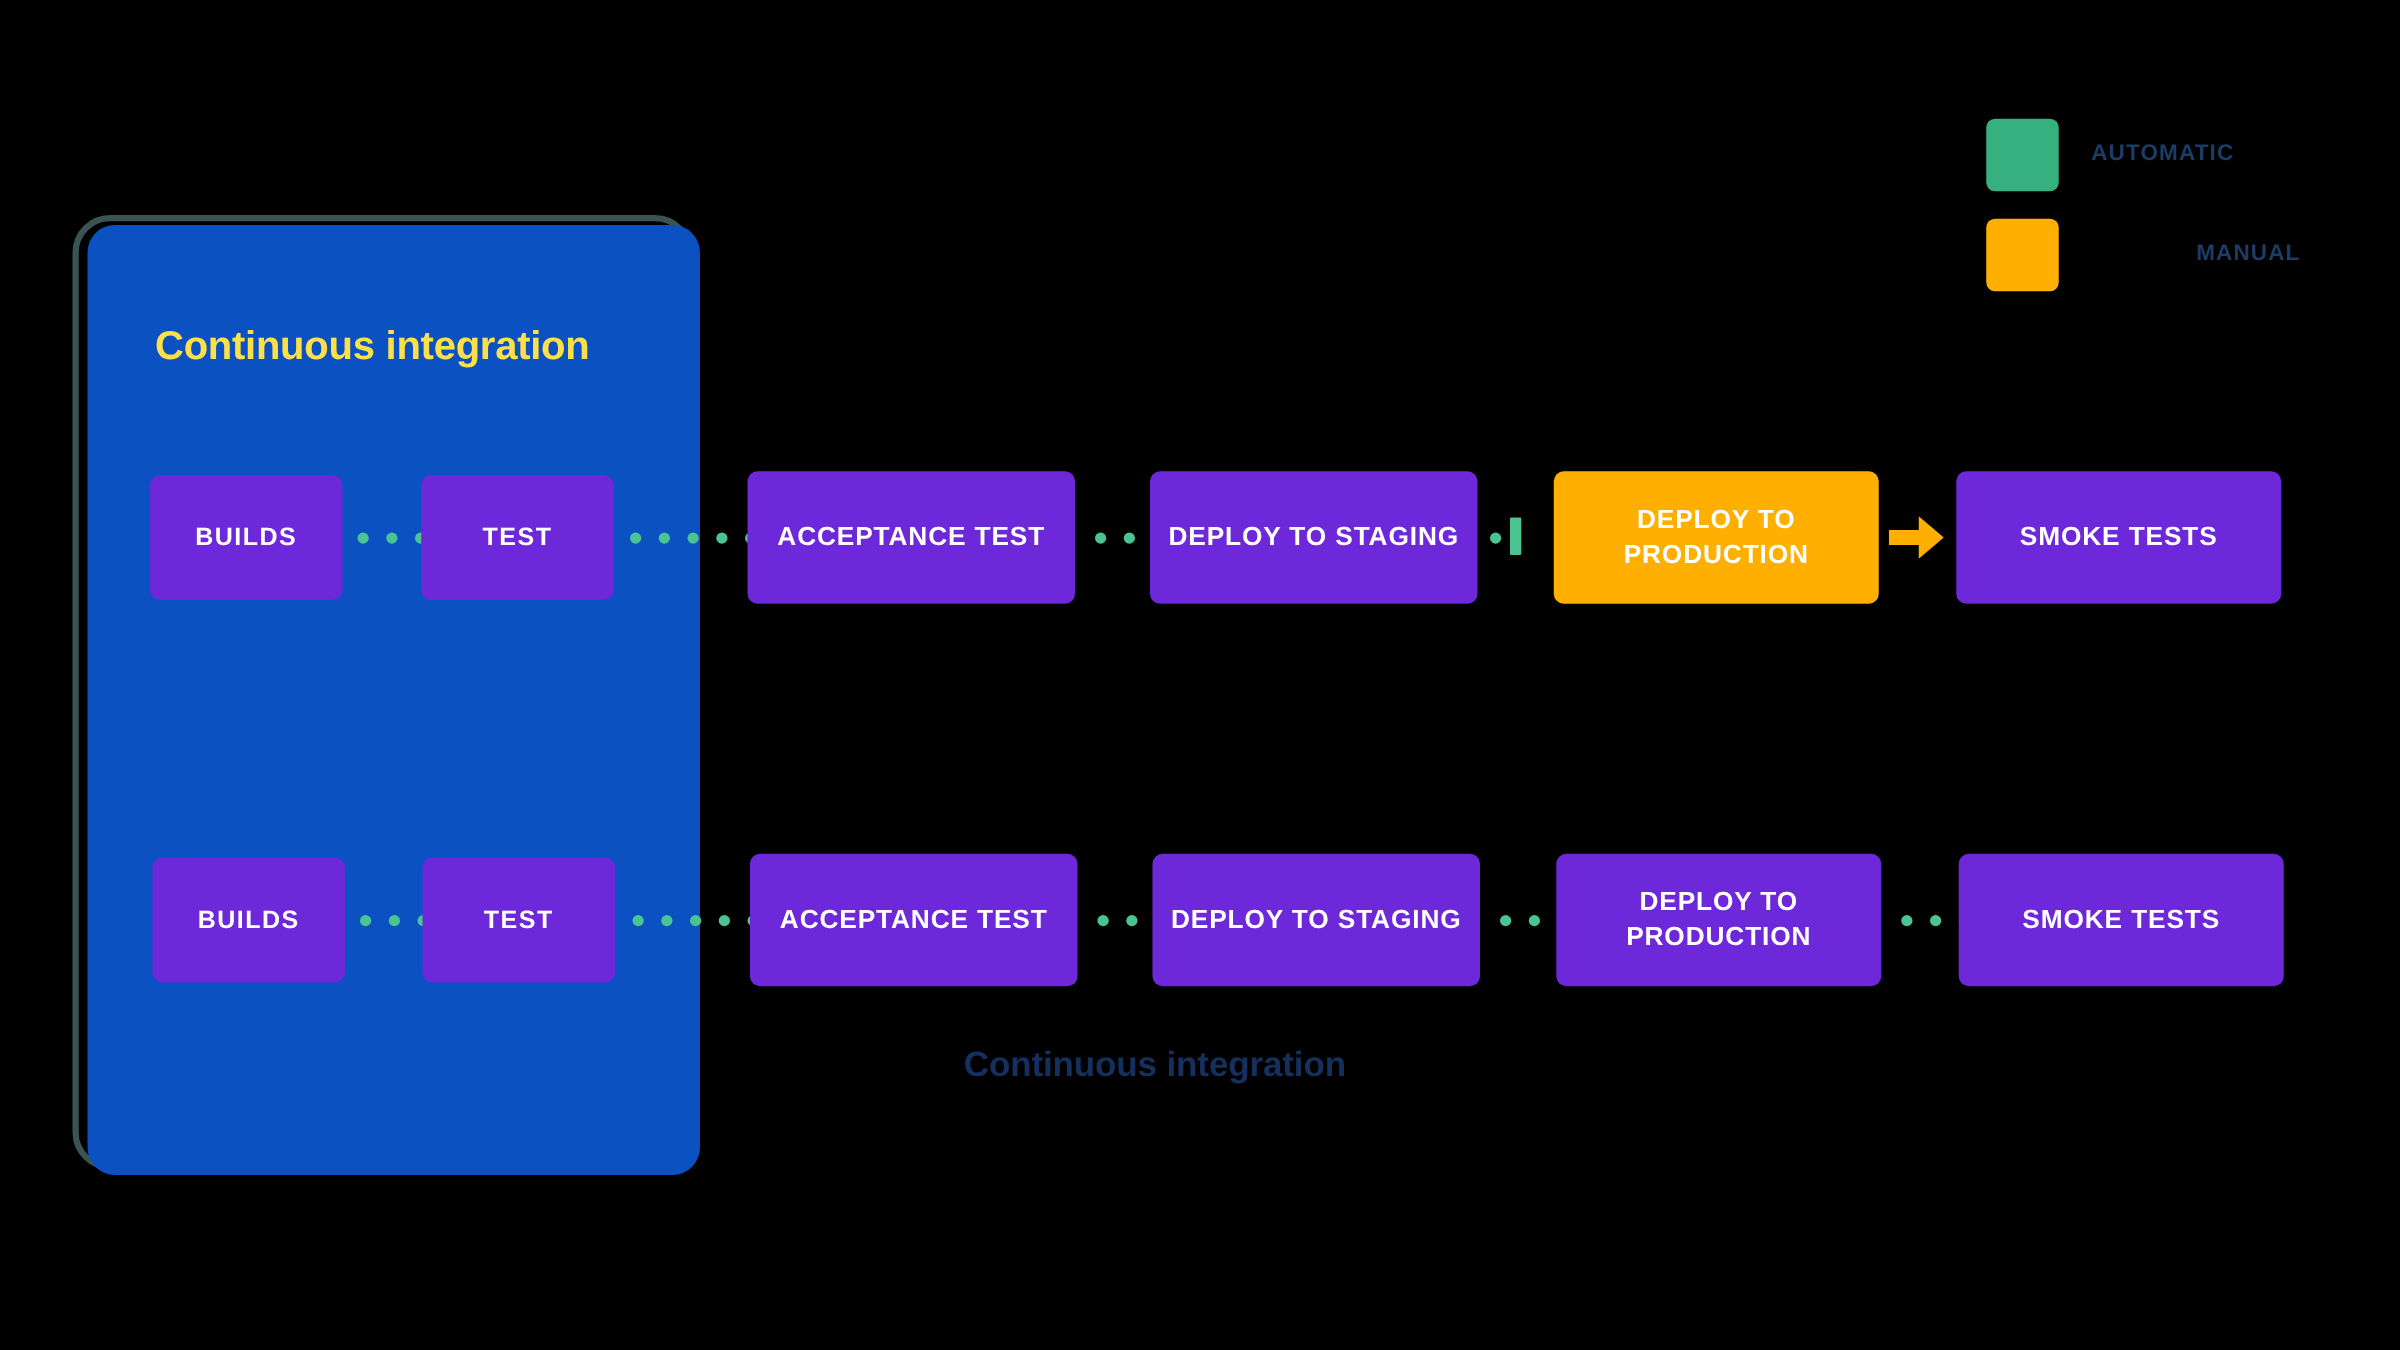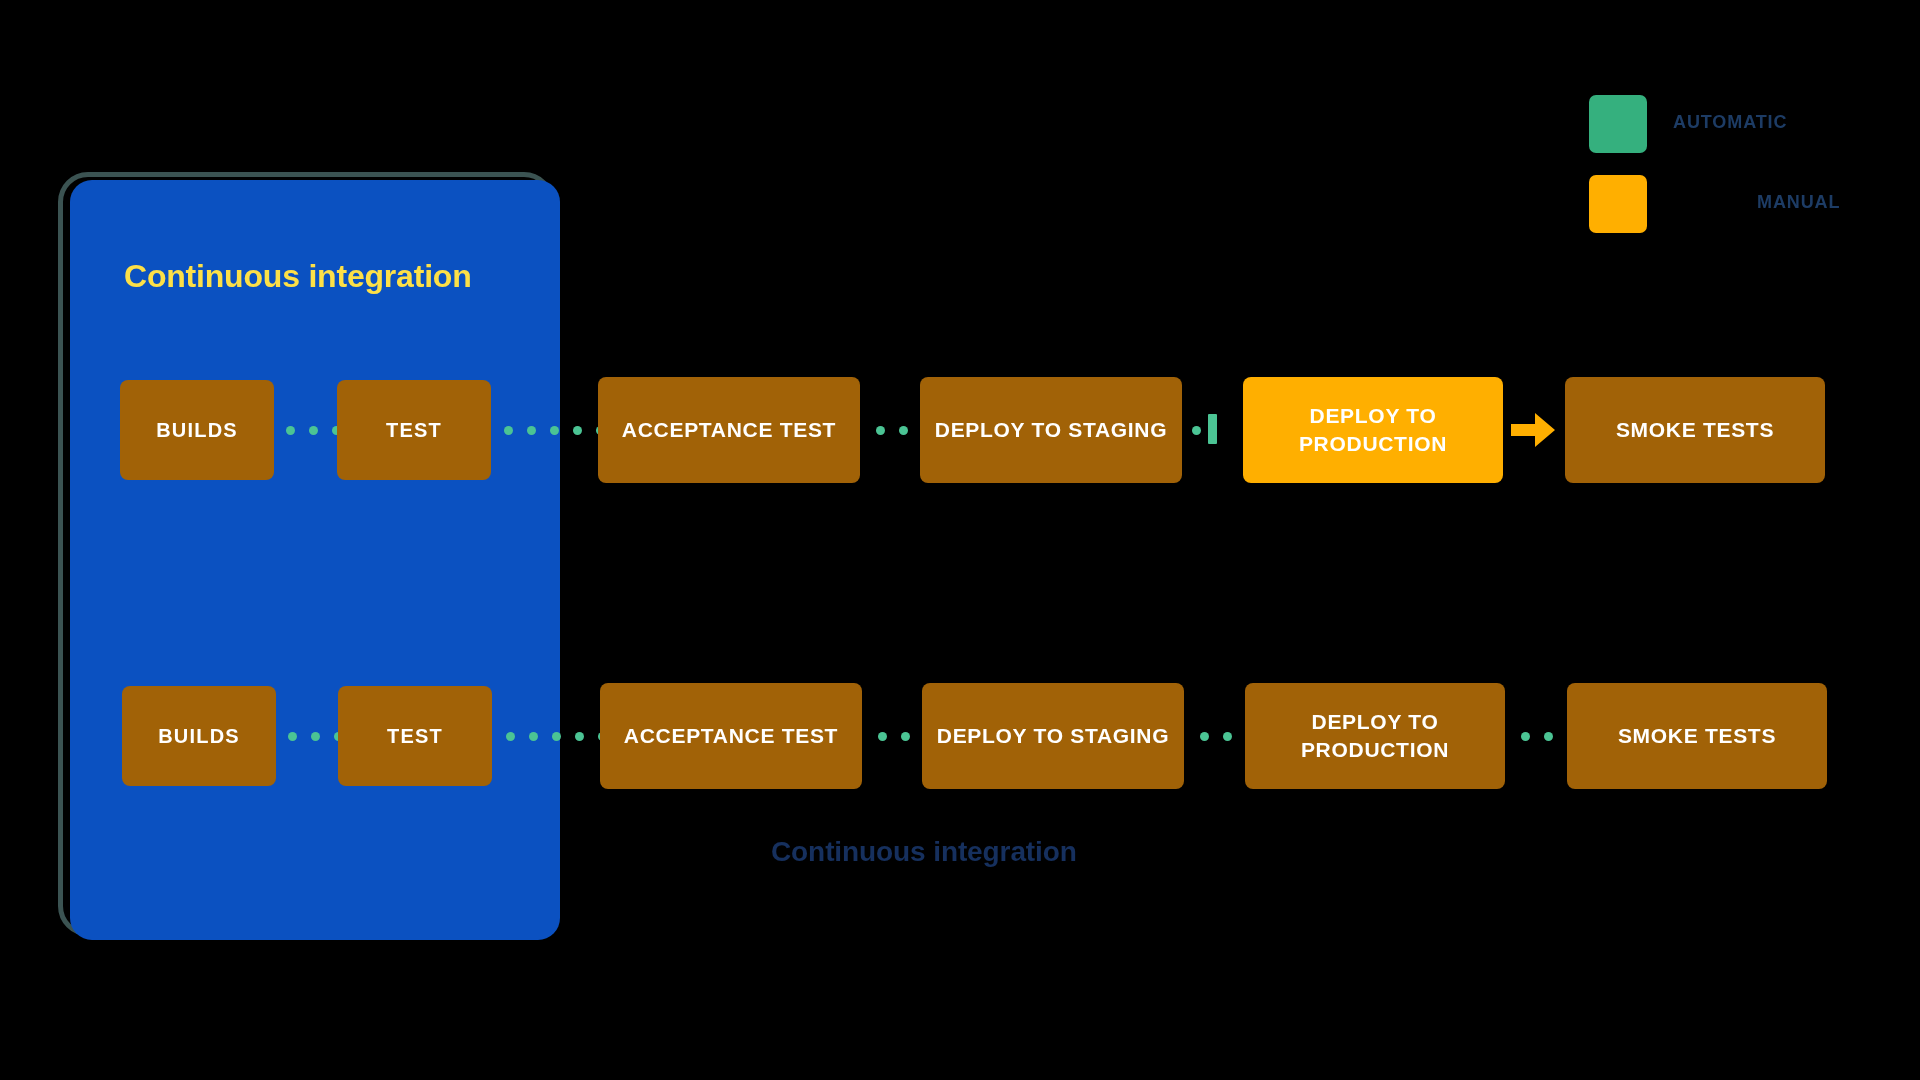--- a/index.html
+++ b/index.html
@@ -61,21 +61,21 @@
     text-align: center;
     border-radius: 8px;
     color: #ffffff;
     font-weight: 700;
     font-size: 21px;
     letter-spacing: 0.7px;
     line-height: 1.32;
     box-sizing: border-box;
     padding: 4px 8px;
   }
-  .stage.auto   { background: #a16207; }
+  .stage.auto   { background: #6d28d9; }
   .stage.manual { background: #FFAF00; }
   .stage.small  { font-size: 20px; letter-spacing: 1.2px; }
 
   
   .dots {
     position: absolute;
     display: flex;
     align-items: center;
     height: 12px;
   }

